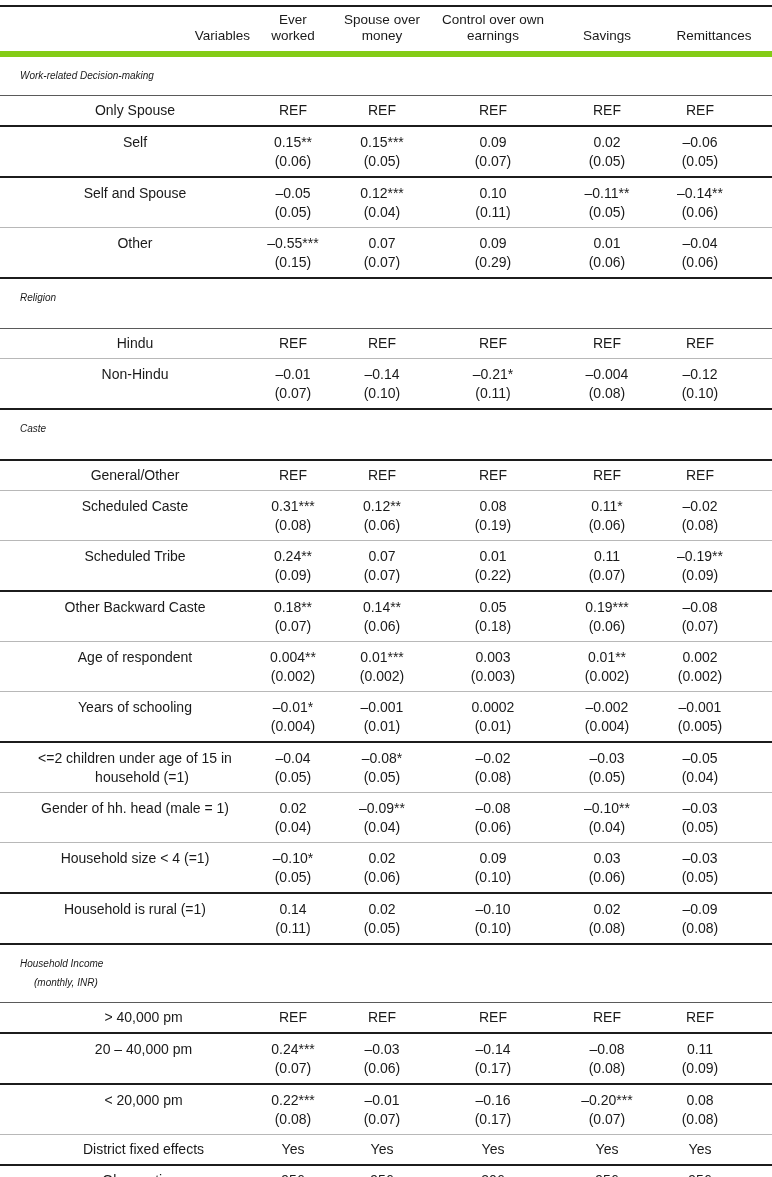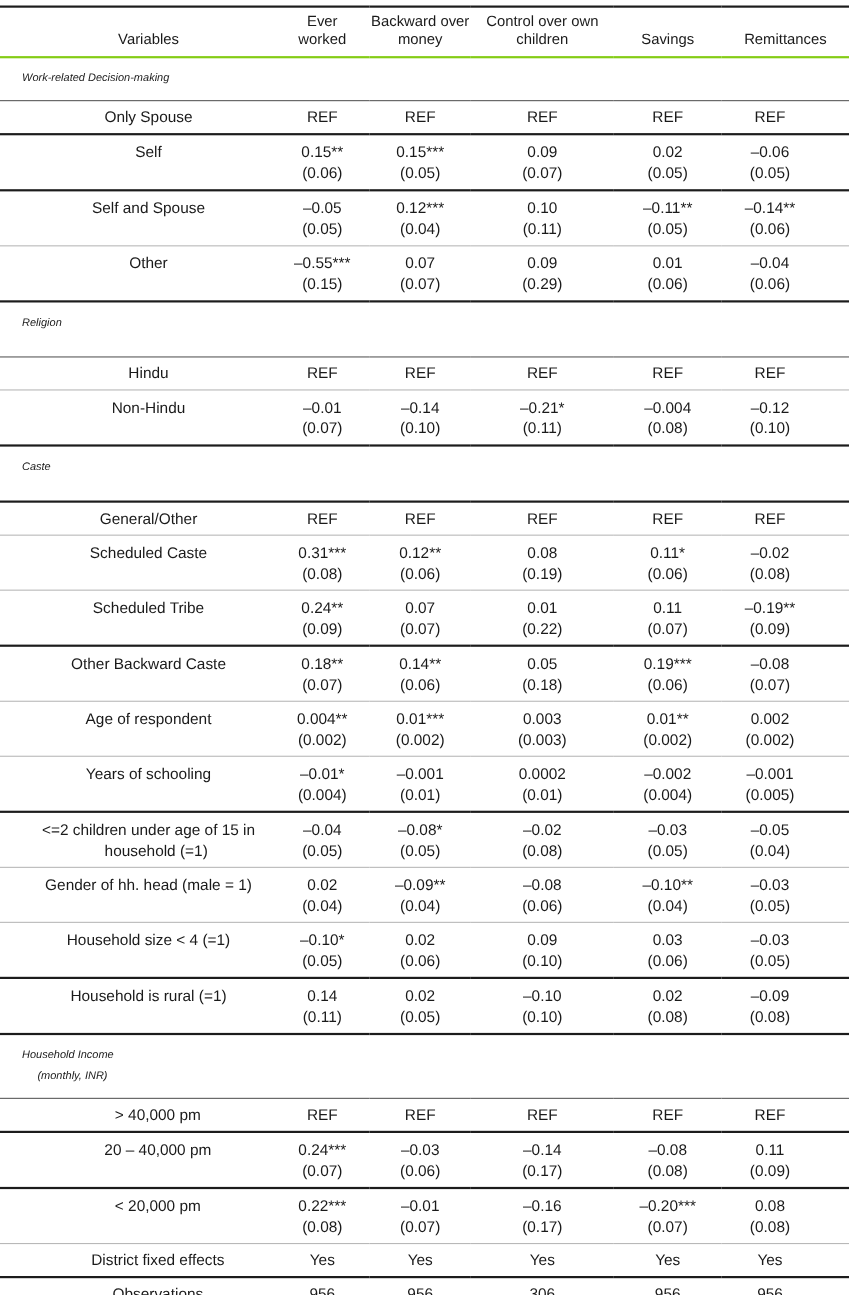--- a/index.html
+++ b/index.html
@@ -18,23 +18,23 @@
     table-layout: fixed;
     border-top: 2px solid #1c1c1c;
   }
   thead th {
     vertical-align: bottom;
     text-align: center;
     font-weight: 400;
     font-size: 13.5px;
     line-height: 16px;
     padding: 5px 0 7px 0;
-    border-bottom: 2px solid #84cc16;
+    border-bottom: 6px solid #84cc16;
   }
-  thead th.first { text-align: center; padding-left: 20px; }
+  thead th.first { text-align: right; padding-left: 20px; }
   thead th.last  { }
 
   td.lbl {
     font-size: 14px;
     line-height: 19px;
     text-align: center;
     vertical-align: top;
     padding: 6px 0 5px 20px;
   }
   td.lbl.indent { padding-left: 37px; }
@@ -79,26 +79,26 @@
     <thead>
       <tr>
           <th class="first">
             <div>Variables</div>
           </th>
           <th class="">
             <div>Ever</div>
             <div>worked</div>
           </th>
           <th class="">
-            <div>Backward over</div>
+            <div>Spouse over</div>
             <div>money</div>
           </th>
           <th class="">
             <div>Control over own</div>
-            <div>children</div>
+            <div>earnings</div>
           </th>
           <th class="">
             <div>Savings</div>
           </th>
           <th class=" last">
             <div>Remittances</div>
           </th>
         </tr>
     </thead>
     <tbody>

